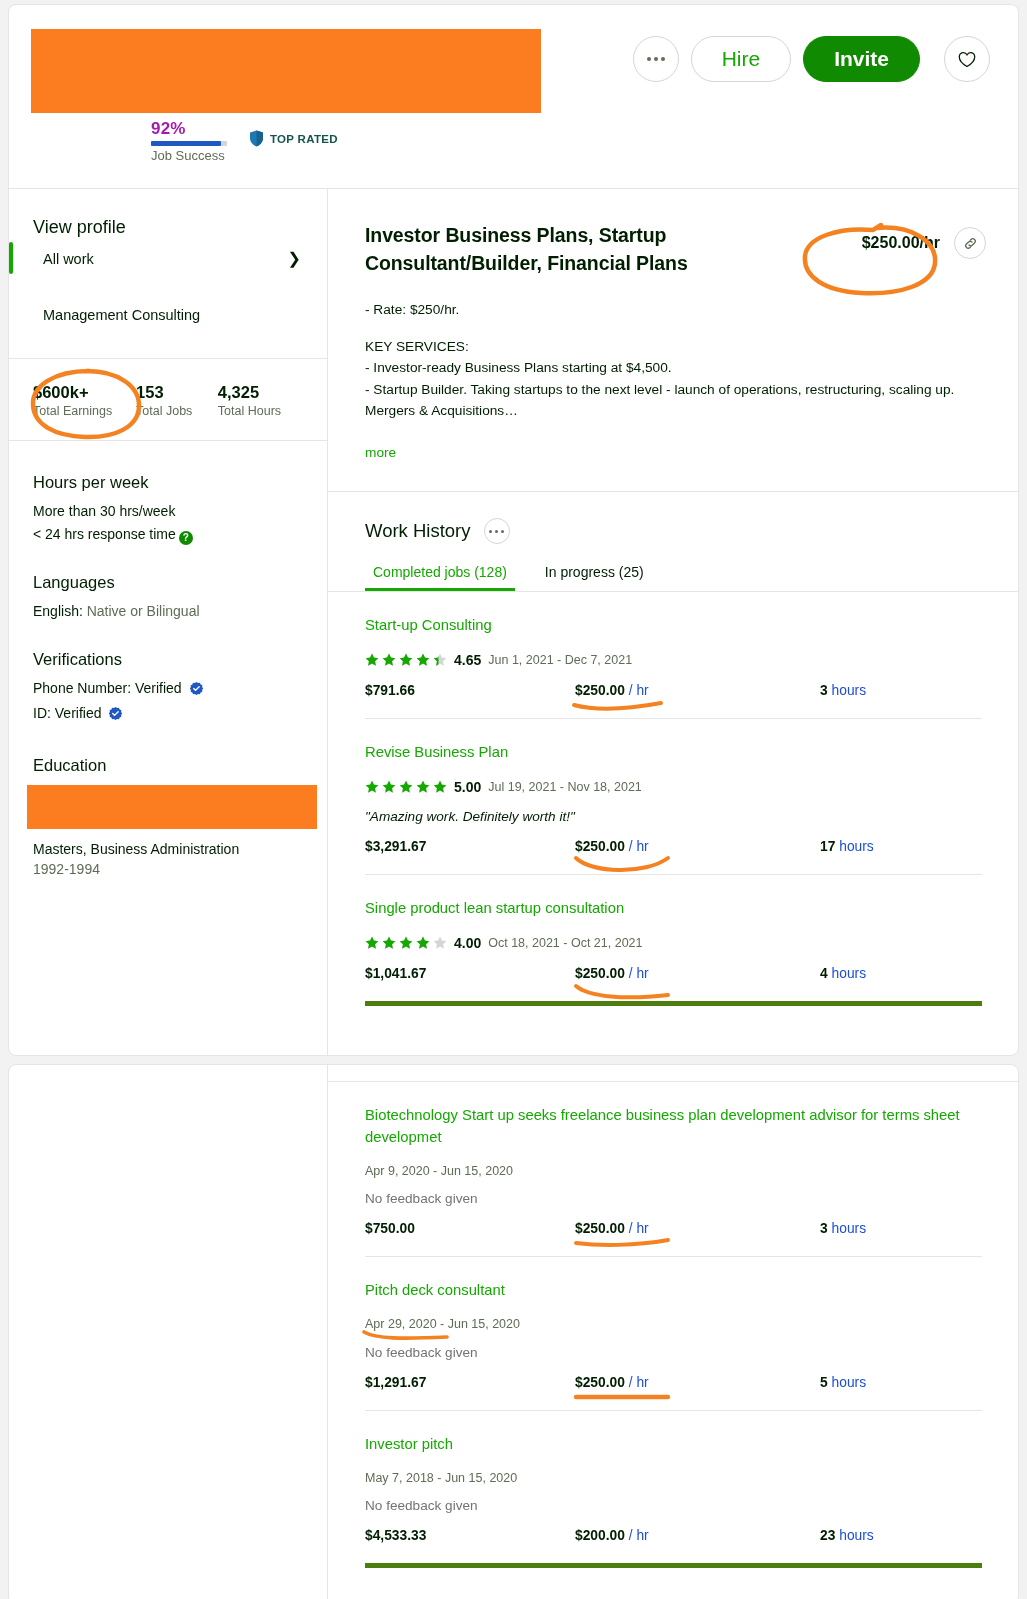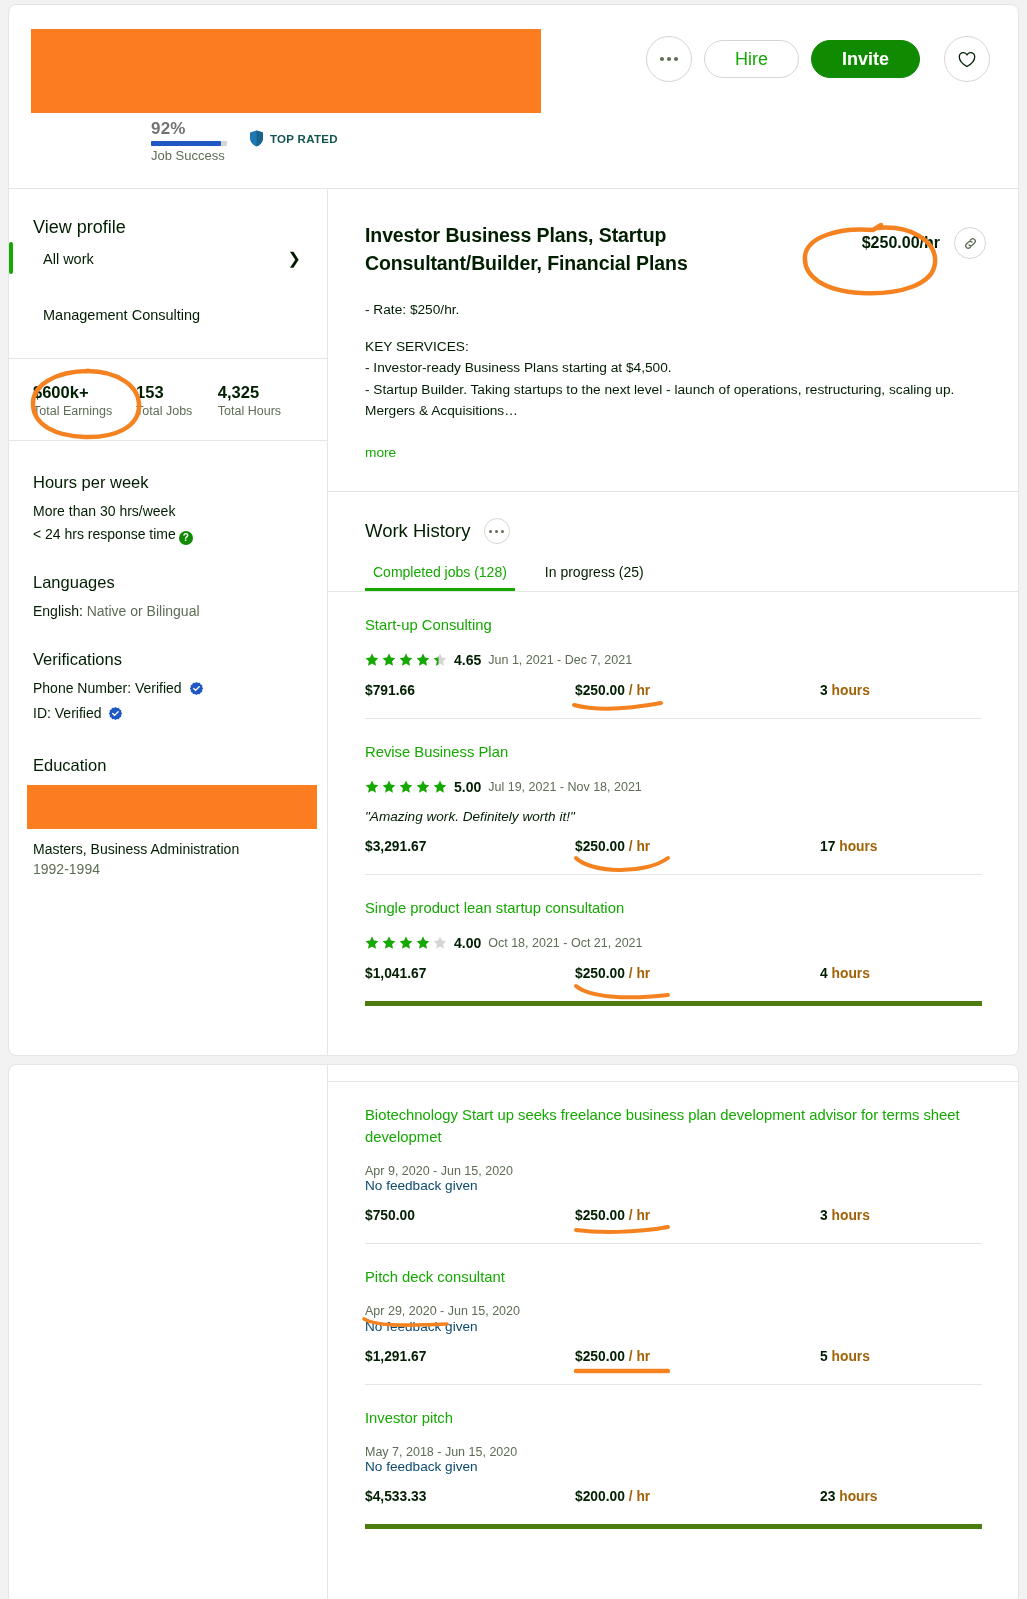--- a/index.html
+++ b/index.html
@@ -23,38 +23,38 @@
   #card-top    { left: 8px;  top: 4px;   width: 1011px; height: 1052px; }
   #card-bottom { left: 8px;  top: 1064px; width: 1011px; height: 540px; }
 
   
   #header { position: absolute; left: 0; top: 0; width: 1009px; height: 183px; }
   #avatar-block {
     position: absolute; left: 22px; top: 24px;
     width: 510px; height: 84px; background: #fb7d20;
   }
   #jss-wrap { position: absolute; left: 142px; top: 114px; width: 80px; }
-  #jss-pct { font-size: 17px; font-weight: 700; letter-spacing: .2px; color: #737373; line-height: 19px; }
+  #jss-pct { font-size: 17px; font-weight: 700; letter-spacing: .2px; color: #a21caf; line-height: 19px; }
   #jss-bar { position: relative; width: 76px; height: 5px; background: #d5d5d5; margin-top: 3px; border-radius: 1px; }
   #jss-bar > i { position: absolute; left: 0; top: 0; height: 5px; width: 70px; background: #1f57c3; border-radius: 1px; display: block; }
   #jss-label { font-size: 13px; color: #5e6d55; margin-top: 2px; line-height: 15px; }
   #top-rated { position: absolute; left: 240px; top: 125px; display: flex; align-items: center; gap: 6px; }
   #top-rated .txt { font-size: 11.5px; font-weight: 700; letter-spacing: .3px; color: #13544e; }
 
   #header-actions { position: absolute; right: 98px; top: 31px; display: flex; align-items: center; gap: 12px; }
   .btn-round-icon {
     width: 46px; height: 46px; border-radius: 50%;
     border: 1px solid #d5d5d5; background: #fff;
     display: flex; align-items: center; justify-content: center;
     cursor: pointer;
   }
   .btn-pill {
-    height: 38px; border-radius: 23px; padding: 0 30px;
+    height: 46px; border-radius: 23px; padding: 0 30px;
     display: flex; align-items: center; justify-content: center;
-    font-size: 18px; font-weight: 500; cursor: pointer;
+    font-size: 21px; font-weight: 500; cursor: pointer;
   }
   #btn-hire { border: 1px solid #d5d5d5; background: #fff; color: #14a800; }
   #btn-invite { border: 1px solid #108a00; background: #108a00; color: #fff; font-weight: 600; }
   #btn-fav { position: absolute; right: 28px; top: 31px; }
   .dots { display: flex; gap: 3px; }
   .dots i { width: 4px; height: 4px; border-radius: 50%; background: #5e6d55; display: block; }
 
   
   #split-line { position: absolute; left: 0; top: 183px; width: 1009px; height: 1px; background: #e4e5e7; }
   #vline-top { position: absolute; left: 318px; top: 184px; width: 1px; height: 867px; background: #e4e5e7; }
@@ -115,27 +115,27 @@
   #tabs-underline { height: 1px; background: #e4e5e7; margin: 0 -36px 0 -37px; }
 
   .job { padding: 22px 0 20px 0; border-bottom: 1px solid #e4e5e7; position: relative; }
   .job:last-child { border-bottom: 5px solid #4d7c0f; }
   .job-title { color: #14a800; font-size: 14.8px; line-height: 22px; font-weight: 400; cursor: pointer; }
   .job-meta { display: flex; align-items: center; gap: 7px; margin-top: 16px; }
   .stars { display: flex; gap: 1px; }
   .rating-num { font-size: 14px; font-weight: 700; }
   .dates { font-size: 12.5px; color: #5e6d55; }
   .feedback { font-size: 13.6px; font-style: italic; margin-top: 14px; }
-  .nofeedback { font-size: 13.6px; color: #0c4a6e; margin-top: 0; }
+  .nofeedback { font-size: 13.6px; color: #737373; margin-top: 13px; }
   .job-figs { display: flex; margin-top: 15px; font-size: 13.8px; position: relative; }
   .fig-earn { width: 210px; font-weight: 700; }
   .fig-rate { width: 245px; }
   .fig-rate b { font-weight: 700; }
   .fig-hours b { font-weight: 700; }
-  .fig-rate .unit, .fig-hours .unit { color: #a16207; font-weight: 700; }
+  .fig-rate .unit, .fig-hours .unit { color: #1d4ed8; font-weight: 400; }
 
   
   #main2 { position: absolute; left: 319px; top: 0; width: 690px; padding: 0 36px 0 37px; }
   #main2-top-rule { height: 1px; background: #e4e5e7; margin: 16px -36px 0 -37px; }
 
   
   .ann { position: absolute; pointer-events: none; }
   #ann-earnings { left: 18px; top: 360px; }
   #ann-rate { left: 790px; top: 218px; }
   svg.ann-svg { display: block; overflow: visible; }

